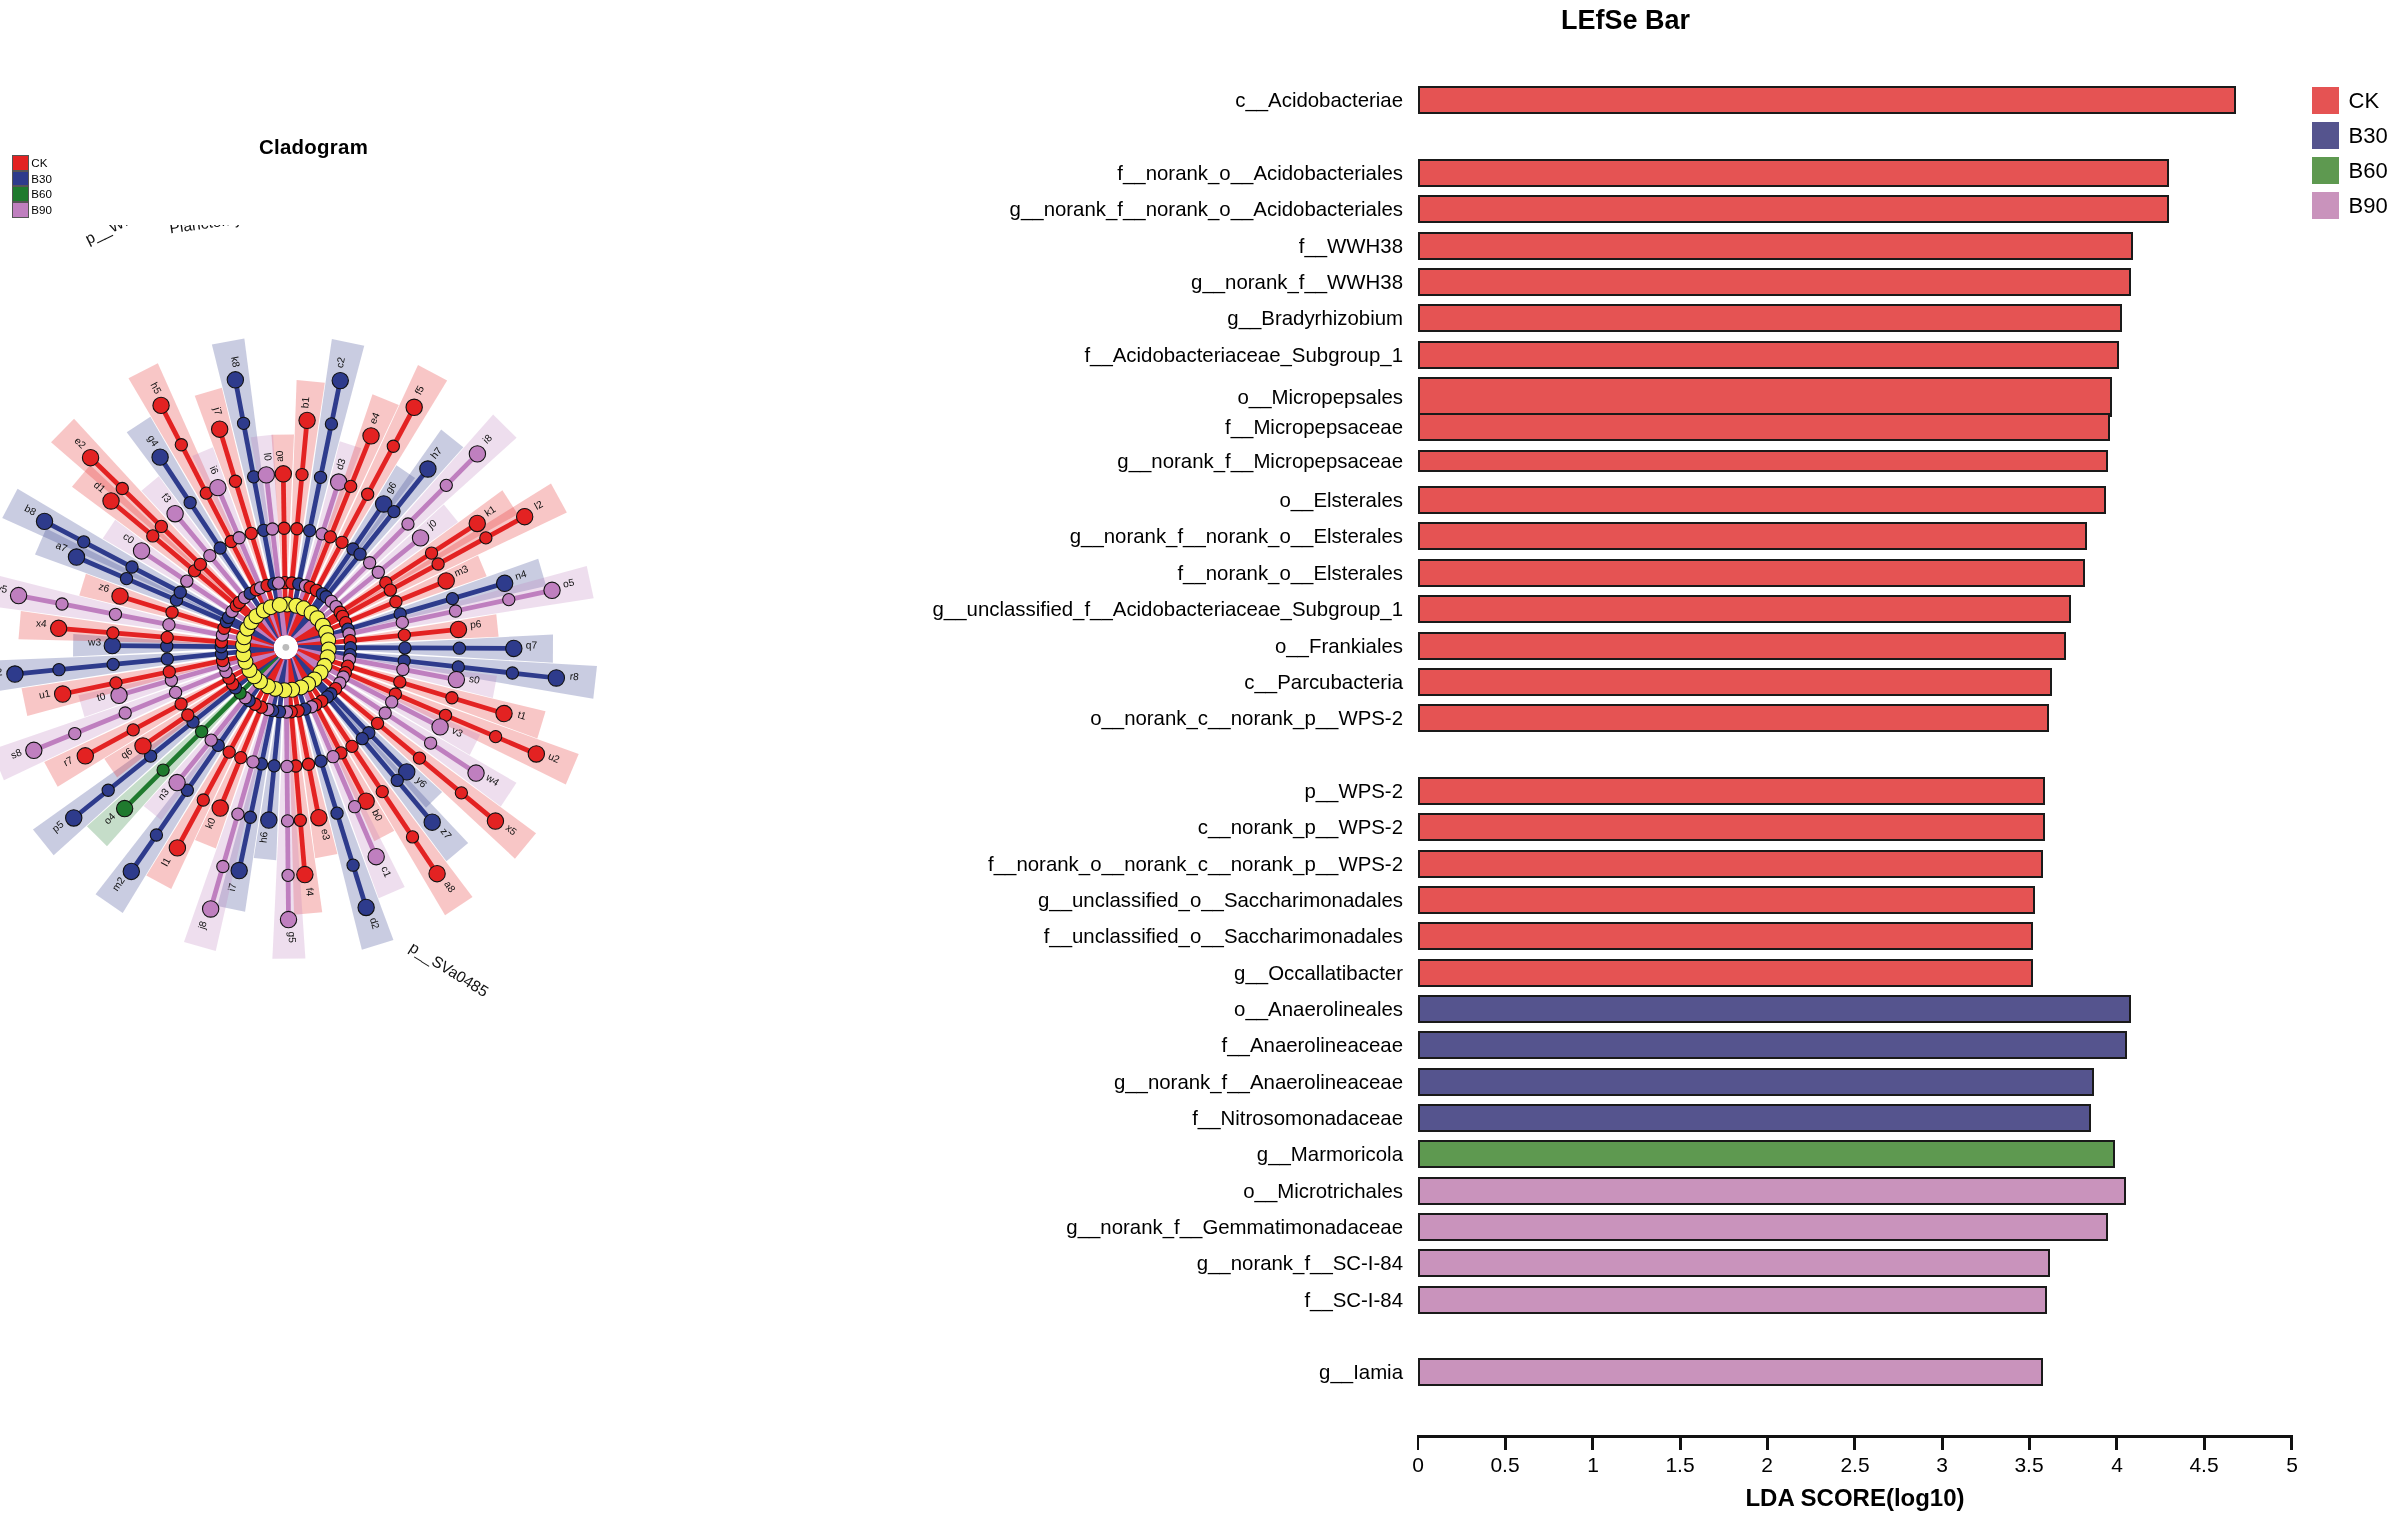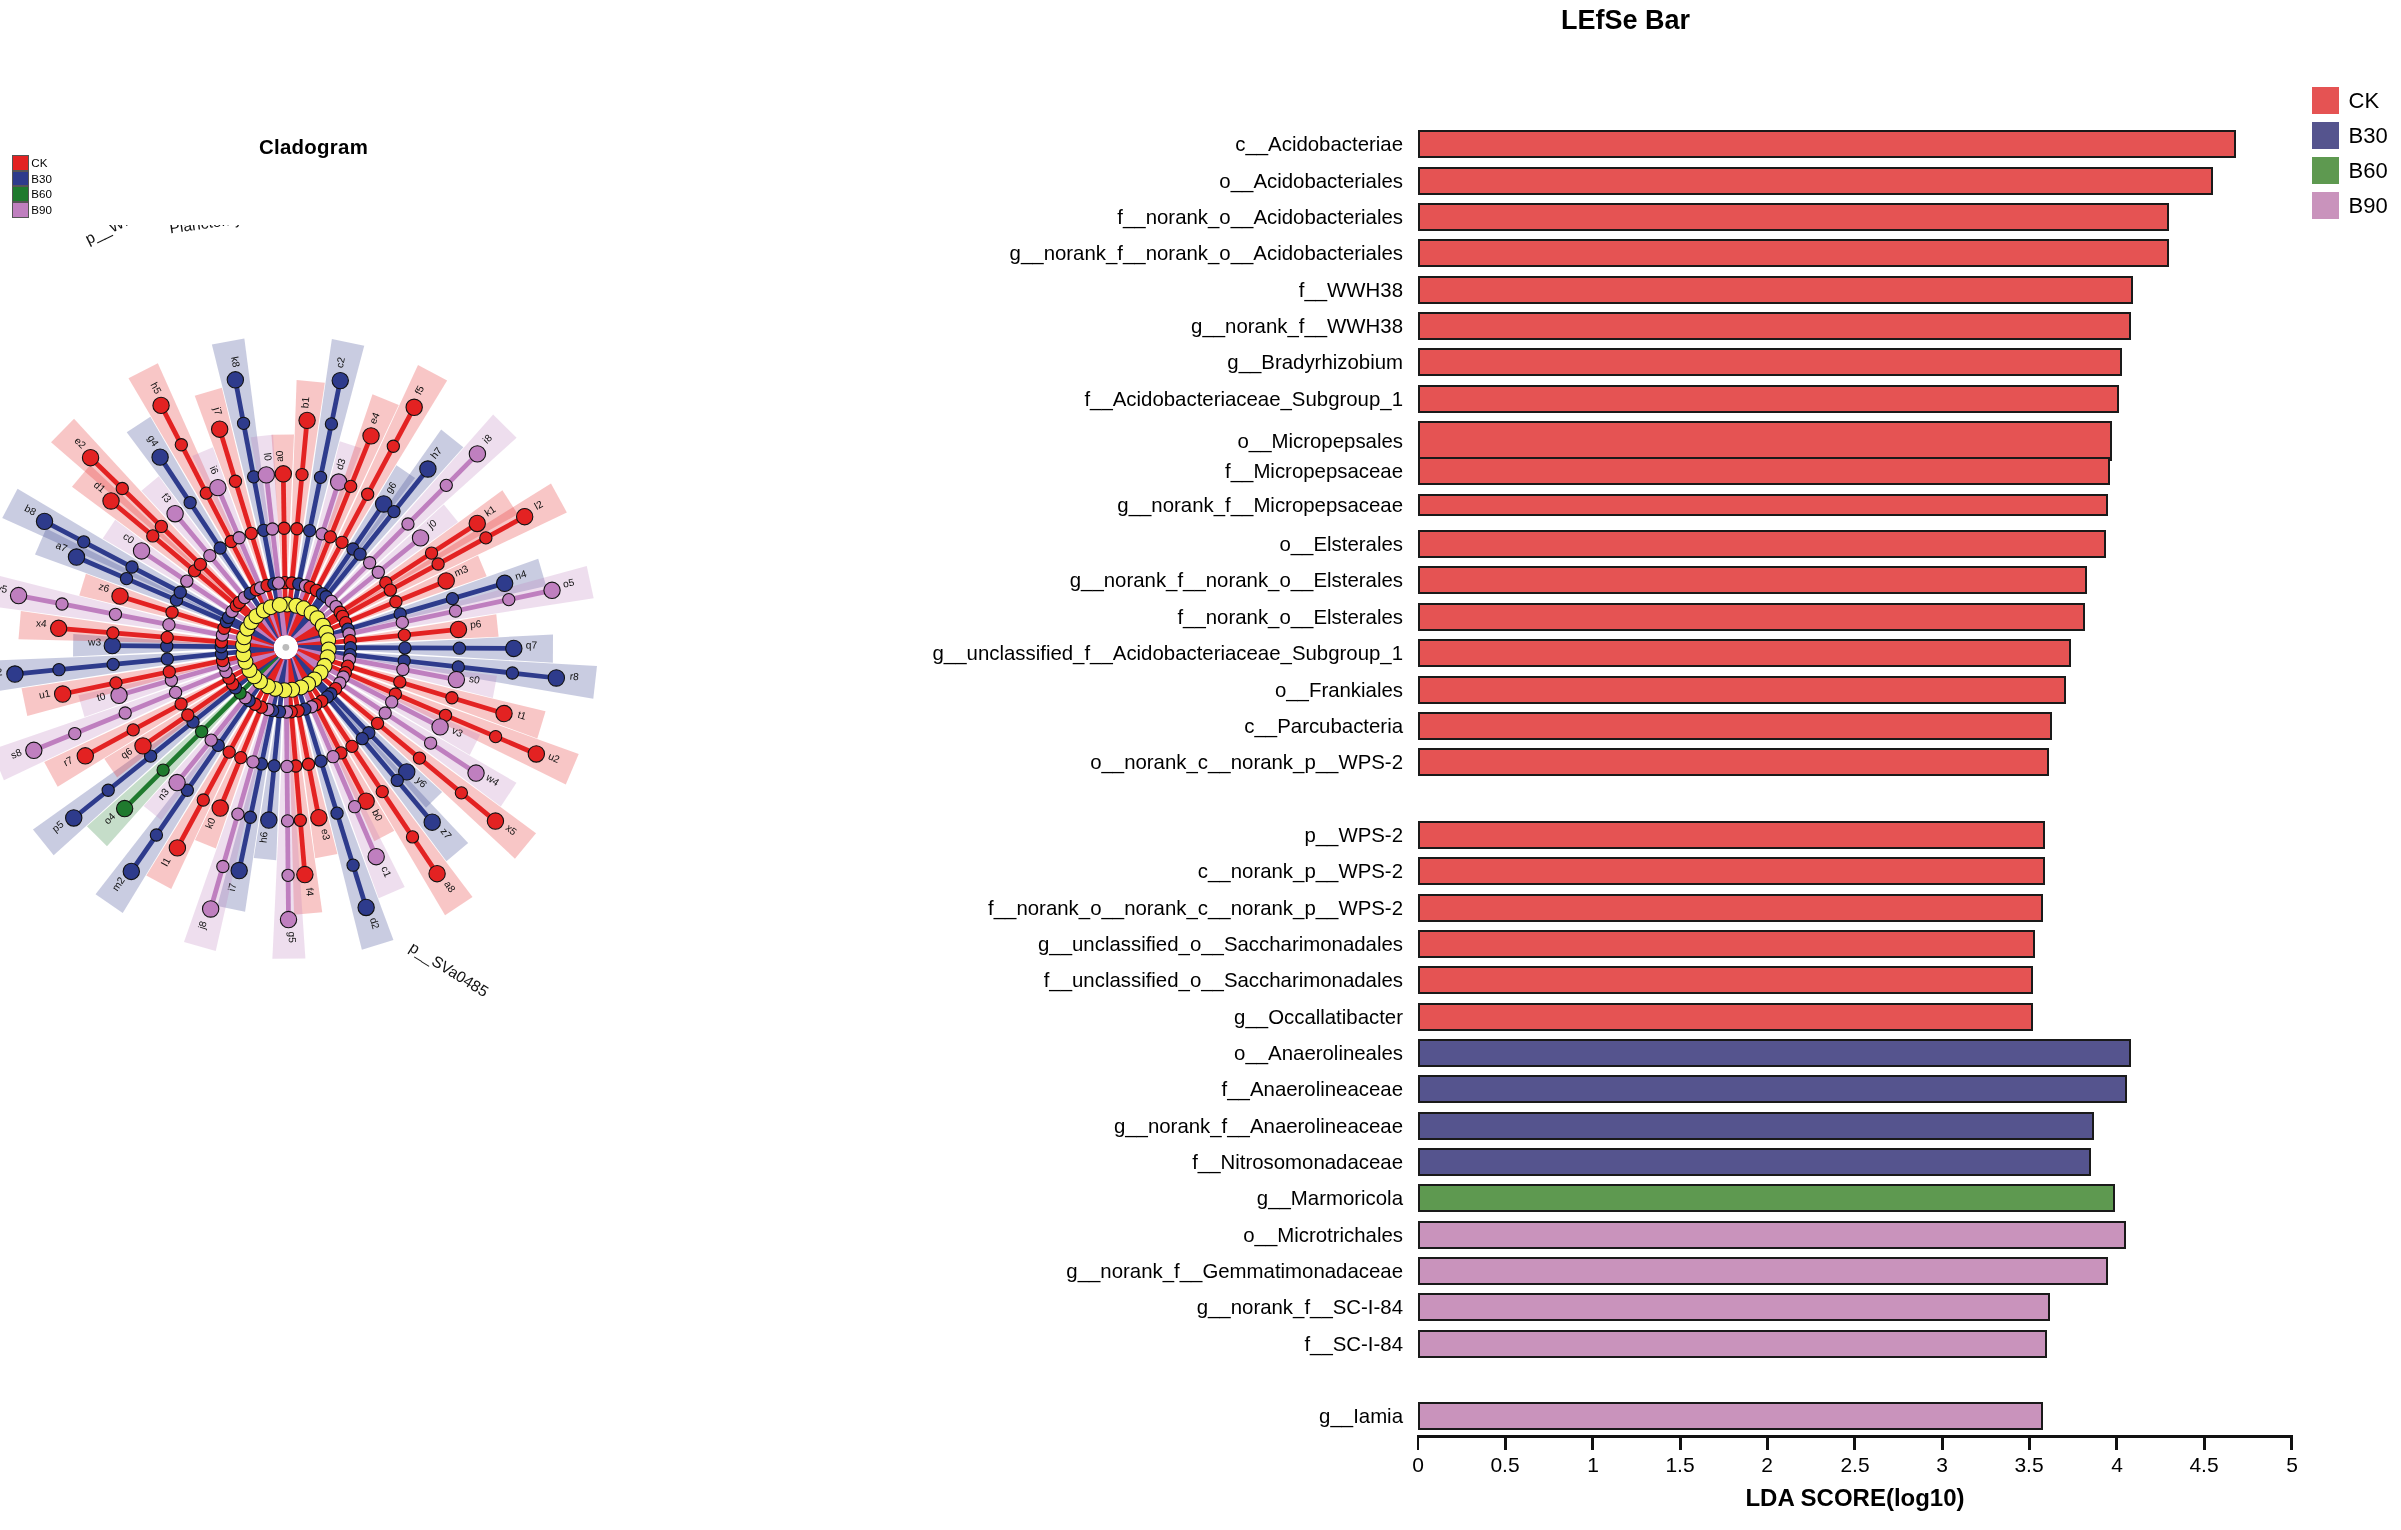--- a/index.html
+++ b/index.html
@@ -26,21 +26,21 @@
   #bar-panel{position:absolute;left:0;top:0;width:2401px;height:1531px;}
   #bar-title{
     position:absolute;left:1433px;top:5.4px;width:385px;text-align:center;
     font-size:27px;font-weight:bold;
   }
 
   #plot{
     position:absolute;left:1418px;top:82px;
     width:874px;height:1345px;
   }
-  .row{position:relative;width:100%;margin-top:44px;}
+  .row{position:relative;width:100%;}
   .bar{
     position:absolute;left:0;top:0;height:100%;
     border:2px solid #1a1a1a;box-sizing:border-box;
   }
   .row-label{
     position:absolute;right:100%;margin-right:15px;top:50%;
     transform:translateY(-50%);
     white-space:nowrap;font-size:20.4px;color:#000;line-height:1;
   }
 
@@ -779,24 +779,20 @@
 
 <div id="bar-panel">
 
   <div id="bar-title">LEfSe Bar</div>
 
   <div id="plot">
       <div class="row" style="position: absolute; left: 0px; top: 4.4px; height: 28px; width: 874px;">
         <div class="row-label">c__Acidobacteriae</div>
         <div class="bar" style="width: 818px; background: rgb(229, 83, 83);"></div>
       </div>
-      <div class="row" style="position: absolute; left: 0px; top: 41px; height: 28px; width: 874px;">
-        <div class="row-label">o__Acidobacteriales</div>
-        <div class="bar" style="width: 795px; background: rgb(229, 83, 83);"></div>
-      </div>
       <div class="row" style="position: absolute; left: 0px; top: 77px; height: 28px; width: 874px;">
         <div class="row-label">f__norank_o__Acidobacteriales</div>
         <div class="bar" style="width: 751px; background: rgb(229, 83, 83);"></div>
       </div>
       <div class="row" style="position: absolute; left: 0px; top: 113px; height: 28px; width: 874px;">
         <div class="row-label">g__norank_f__norank_o__Acidobacteriales</div>
         <div class="bar" style="width: 751px; background: rgb(229, 83, 83);"></div>
       </div>
       <div class="row" style="position: absolute; left: 0px; top: 150px; height: 28px; width: 874px;">
         <div class="row-label">f__WWH38</div>

